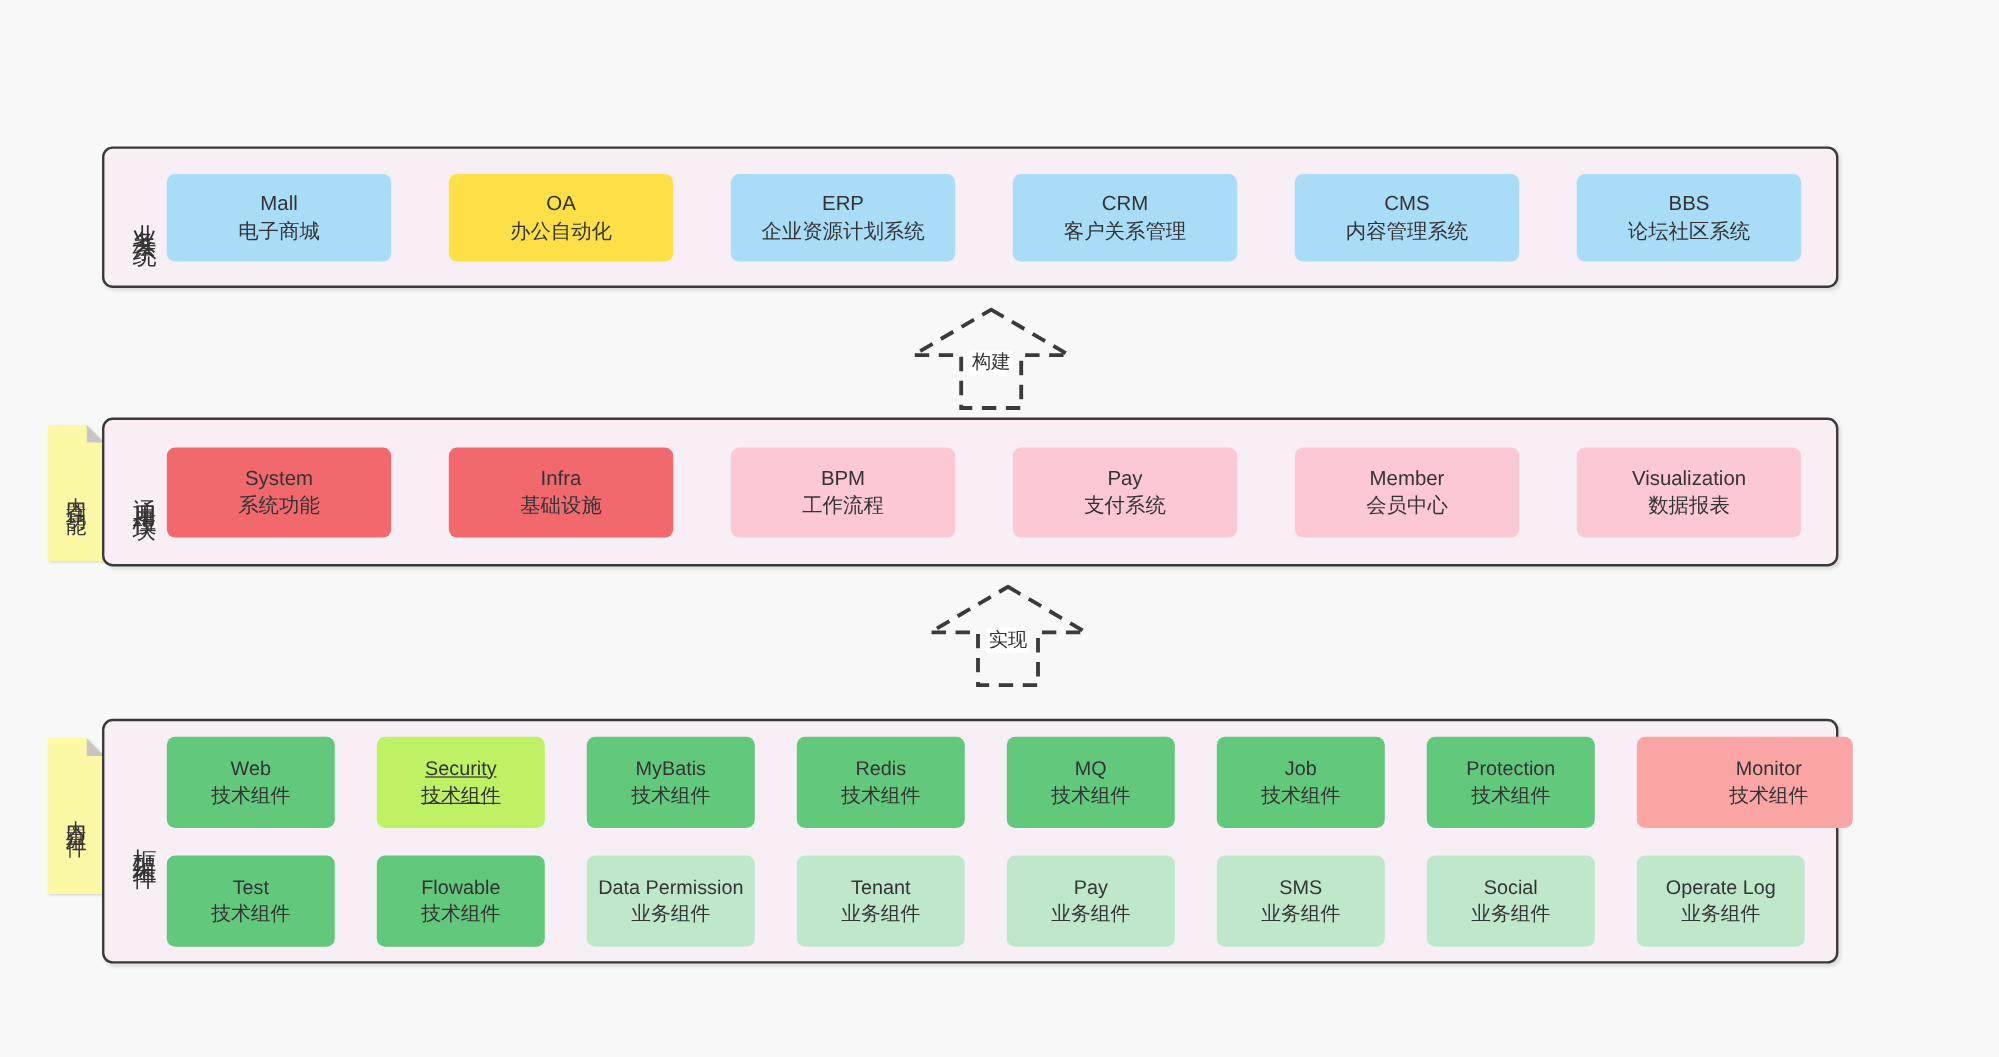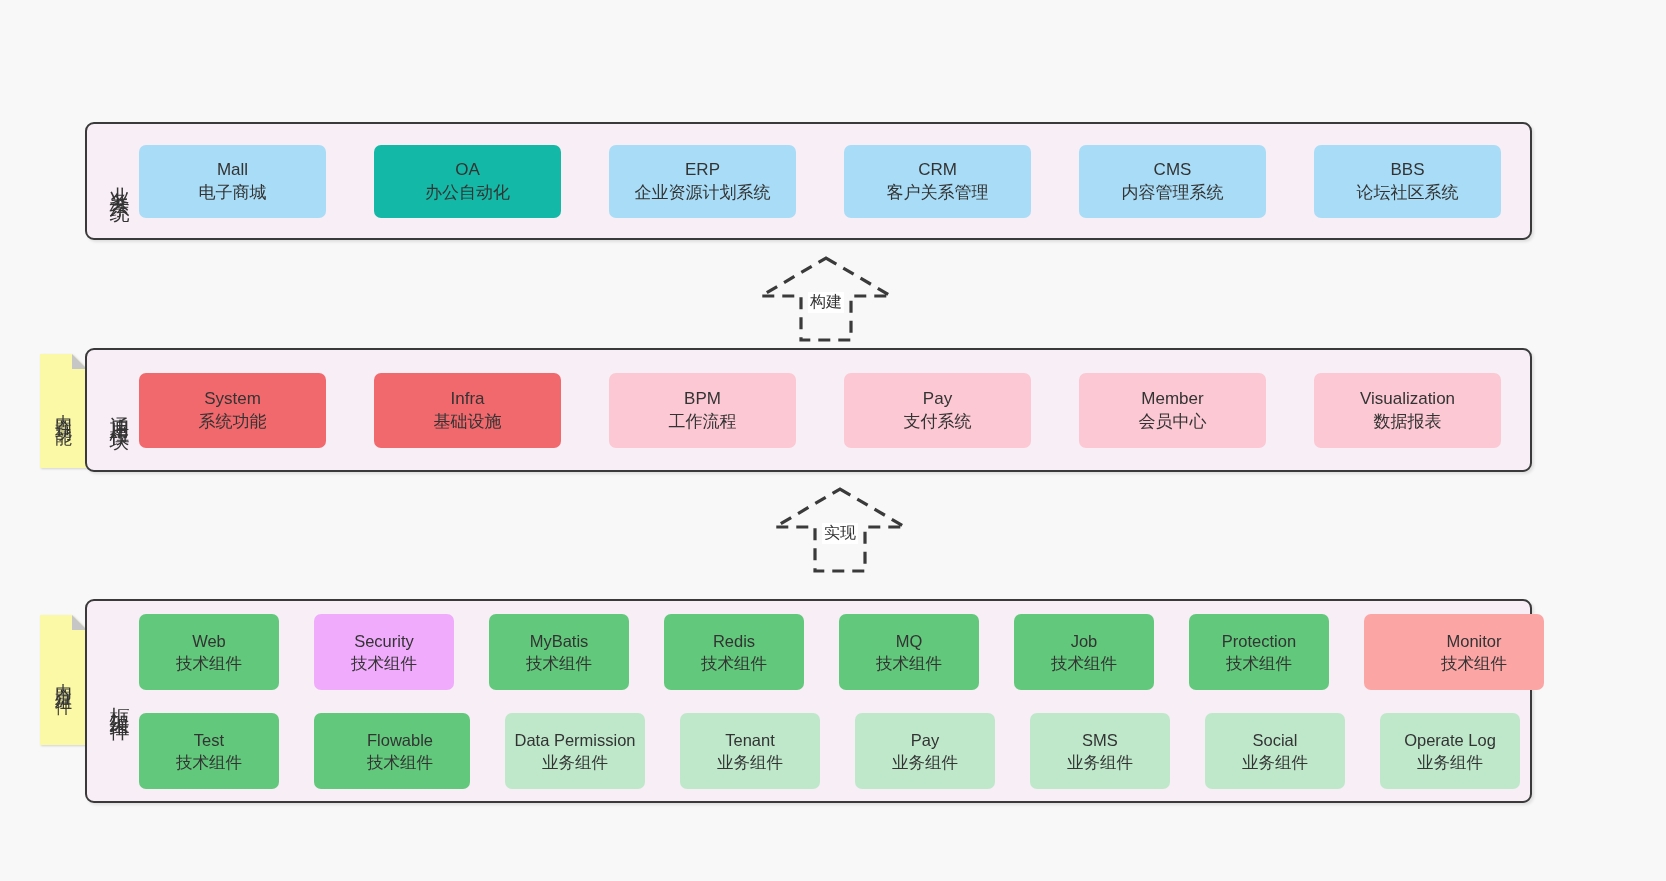--- a/index.html
+++ b/index.html
@@ -83,21 +83,21 @@
 
 <div id="layers-root">
     <div class="layer layer-business-systems" style="background: rgb(248, 238, 246); border-color: rgb(58, 58, 58);">
       <div class="layer-title">业务系统</div>
       <div class="rows">
         <div class="row">
           <div class="box" style="background: rgb(169, 220, 246);">
             <div>Mall</div>
             <div>电子商城</div>
           </div>
-          <div class="box" style="background: #14b8a6;">
+          <div class="box" style="background: #fde047;">
             <div>OA</div>
             <div>办公自动化</div>
           </div>
           <div class="box" style="background: rgb(169, 220, 246);">
             <div>ERP</div>
             <div>企业资源计划系统</div>
           </div>
           <div class="box" style="background: rgb(169, 220, 246);">
             <div>CRM</div>
             <div>客户关系管理</div>
@@ -145,21 +145,21 @@
       </div>
     </div>
     <div class="layer layer-framework-components" style="background: rgb(248, 238, 246); border-color: rgb(58, 58, 58);">
       <div class="layer-title">框架组件</div>
       <div class="rows">
         <div class="row">
           <div class="box" style="background: rgb(98, 200, 123);">
             <div>Web</div>
             <div>技术组件</div>
           </div>
-          <div class="box" style="background: #f0abfc;">
+          <div class="box" style="background: #bef264; text-decoration: underline;">
             <div>Security</div>
             <div>技术组件</div>
           </div>
           <div class="box" style="background: rgb(98, 200, 123);">
             <div>MyBatis</div>
             <div>技术组件</div>
           </div>
           <div class="box" style="background: rgb(98, 200, 123);">
             <div>Redis</div>
             <div>技术组件</div>
@@ -179,21 +179,21 @@
           <div class="box" style="background: #fca5a5; padding-left: 40px;">
             <div>Monitor</div>
             <div>技术组件</div>
           </div>
         </div>
         <div class="row">
           <div class="box" style="background: rgb(98, 200, 123);">
             <div>Test</div>
             <div>技术组件</div>
           </div>
-          <div class="box" style="background: rgb(98, 200, 123); padding-left: 16px;">
+          <div class="box" style="background: rgb(98, 200, 123);">
             <div>Flowable</div>
             <div>技术组件</div>
           </div>
           <div class="box" style="background: rgb(191, 232, 203);">
             <div>Data Permission</div>
             <div>业务组件</div>
           </div>
           <div class="box" style="background: rgb(191, 232, 203);">
             <div>Tenant</div>
             <div>业务组件</div>

